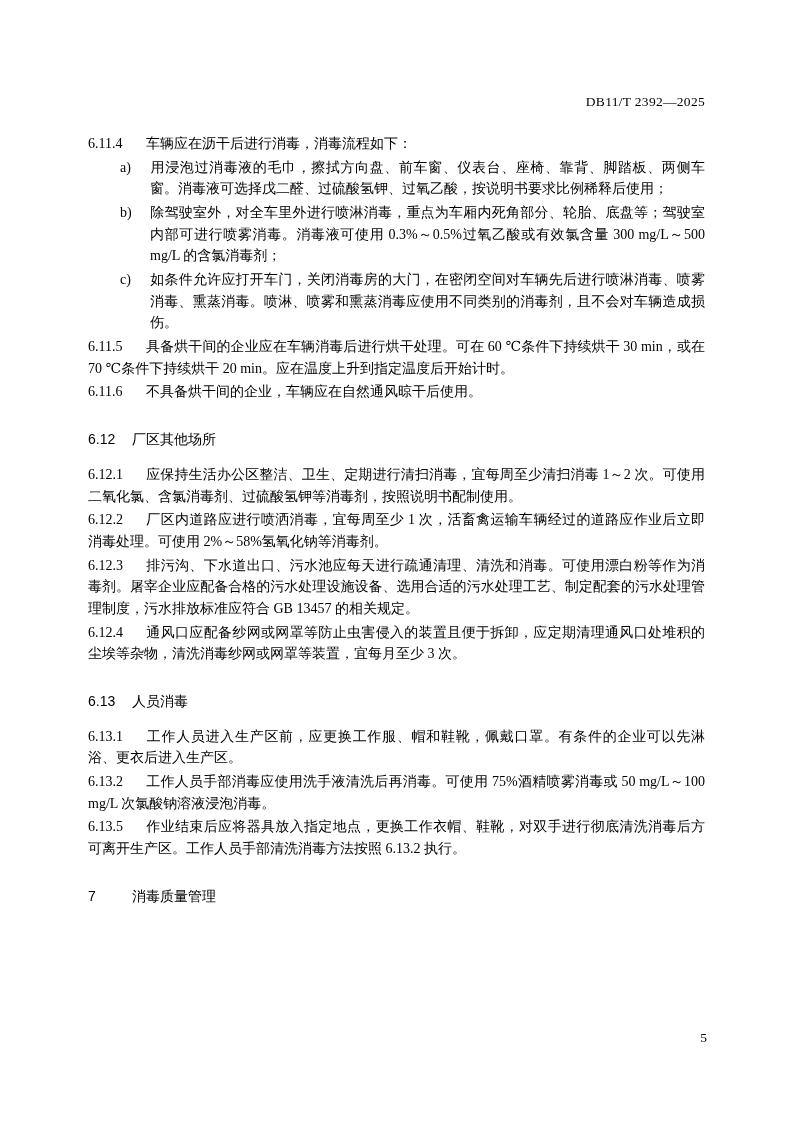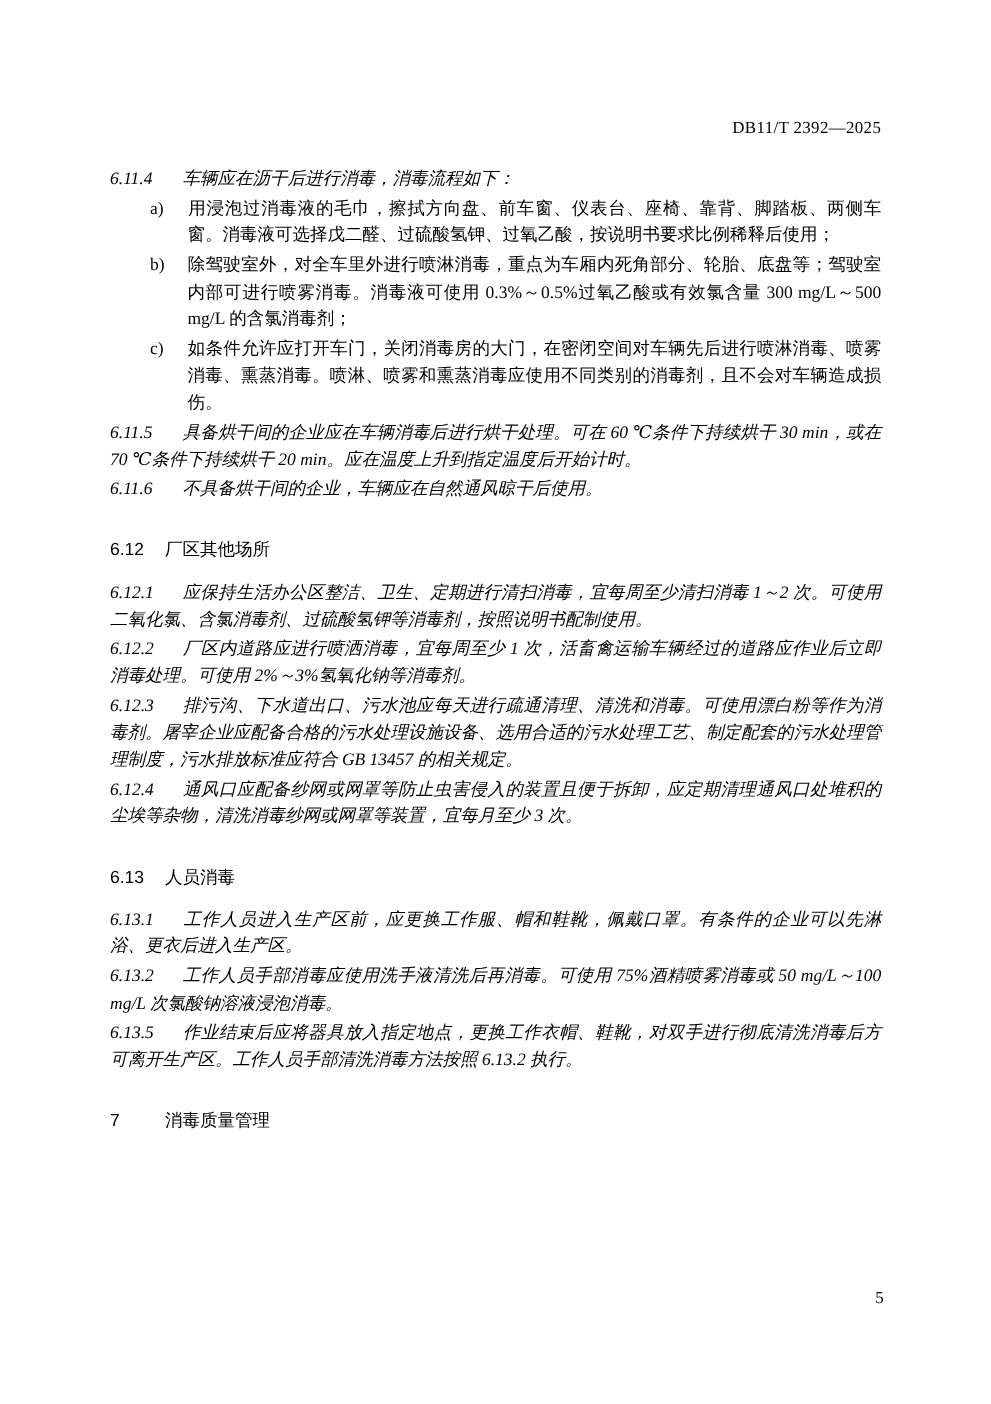--- a/index.html
+++ b/index.html
@@ -19,21 +19,21 @@
     padding: 92px 88px 0 88px;
     overflow: hidden;
   }
   .doc-header {
     text-align: right;
     font-size: 13.5px;
     letter-spacing: 0.3px;
     margin-bottom: 20px;
   }
   .doc-body p { text-align: justify; }
-  .clause { margin: 2px 0; font-style: italic; }
+  .clause { margin: 2px 0; }
   .clause > .label {
     display: inline-block;
     min-width: 58px;
     text-indent: 0;
   }
   .heading {
     font-family: "Liberation Sans", "DejaVu Sans", sans-serif;
     font-weight: normal;
     font-size: 14px;
     margin-top: 26px;
@@ -69,21 +69,21 @@
 
   <div class="doc-body">
       <p class="clause"><span class="label">6.11.4</span><span class="text">车辆应在沥干后进行消毒，消毒流程如下：</span></p>
       <p class="list"><span class="label">a)</span><span class="text">用浸泡过消毒液的毛巾，擦拭方向盘、前车窗、仪表台、座椅、靠背、脚踏板、两侧车窗。消毒液可选择戊二醛、过硫酸氢钾、过氧乙酸，按说明书要求比例稀释后使用；</span></p>
       <p class="list"><span class="label">b)</span><span class="text">除驾驶室外，对全车里外进行喷淋消毒，重点为车厢内死角部分、轮胎、底盘等；驾驶室内部可进行喷雾消毒。消毒液可使用 0.3%～0.5%过氧乙酸或有效氯含量 300 mg/L～500 mg/L 的含氯消毒剂；</span></p>
       <p class="list"><span class="label">c)</span><span class="text">如条件允许应打开车门，关闭消毒房的大门，在密闭空间对车辆先后进行喷淋消毒、喷雾消毒、熏蒸消毒。喷淋、喷雾和熏蒸消毒应使用不同类别的消毒剂，且不会对车辆造成损伤。</span></p>
       <p class="clause"><span class="label">6.11.5</span><span class="text">具备烘干间的企业应在车辆消毒后进行烘干处理。可在 60 ℃条件下持续烘干 30 min，或在 70 ℃条件下持续烘干 20 min。应在温度上升到指定温度后开始计时。</span></p>
       <p class="clause"><span class="label">6.11.6</span><span class="text">不具备烘干间的企业，车辆应在自然通风晾干后使用。</span></p>
       <p class="heading"><span class="label">6.12</span><span class="text">厂区其他场所</span></p>
       <p class="clause"><span class="label">6.12.1</span><span class="text">应保持生活办公区整洁、卫生、定期进行清扫消毒，宜每周至少清扫消毒 1～2 次。可使用二氧化氯、含氯消毒剂、过硫酸氢钾等消毒剂，按照说明书配制使用。</span></p>
-      <p class="clause"><span class="label">6.12.2</span><span class="text">厂区内道路应进行喷洒消毒，宜每周至少 1 次，活畜禽运输车辆经过的道路应作业后立即消毒处理。可使用 2%～3%氢氧化钠等消毒剂。</span></p>
+      <p class="clause"><span class="label">6.12.2</span><span class="text">厂区内道路应进行喷洒消毒，宜每周至少 1 次，活畜禽运输车辆经过的道路应作业后立即消毒处理。可使用 2%～58%氢氧化钠等消毒剂。</span></p>
       <p class="clause"><span class="label">6.12.3</span><span class="text">排污沟、下水道出口、污水池应每天进行疏通清理、清洗和消毒。可使用漂白粉等作为消毒剂。屠宰企业应配备合格的污水处理设施设备、选用合适的污水处理工艺、制定配套的污水处理管理制度，污水排放标准应符合 GB 13457 的相关规定。</span></p>
       <p class="clause"><span class="label">6.12.4</span><span class="text">通风口应配备纱网或网罩等防止虫害侵入的装置且便于拆卸，应定期清理通风口处堆积的尘埃等杂物，清洗消毒纱网或网罩等装置，宜每月至少 3 次。</span></p>
       <p class="heading"><span class="label">6.13</span><span class="text">人员消毒</span></p>
       <p class="clause"><span class="label">6.13.1</span><span class="text">工作人员进入生产区前，应更换工作服、帽和鞋靴，佩戴口罩。有条件的企业可以先淋浴、更衣后进入生产区。</span></p>
       <p class="clause"><span class="label">6.13.2</span><span class="text">工作人员手部消毒应使用洗手液清洗后再消毒。可使用 75%酒精喷雾消毒或 50 mg/L～100 mg/L 次氯酸钠溶液浸泡消毒。</span></p>
       <p class="clause"><span class="label">6.13.5</span><span class="text">作业结束后应将器具放入指定地点，更换工作衣帽、鞋靴，对双手进行彻底清洗消毒后方可离开生产区。工作人员手部清洗消毒方法按照 6.13.2 执行。</span></p>
       <p class="heading"><span class="label">7</span><span class="text">消毒质量管理</span></p>
     </div>
 
   <div class="page-number">5</div>

